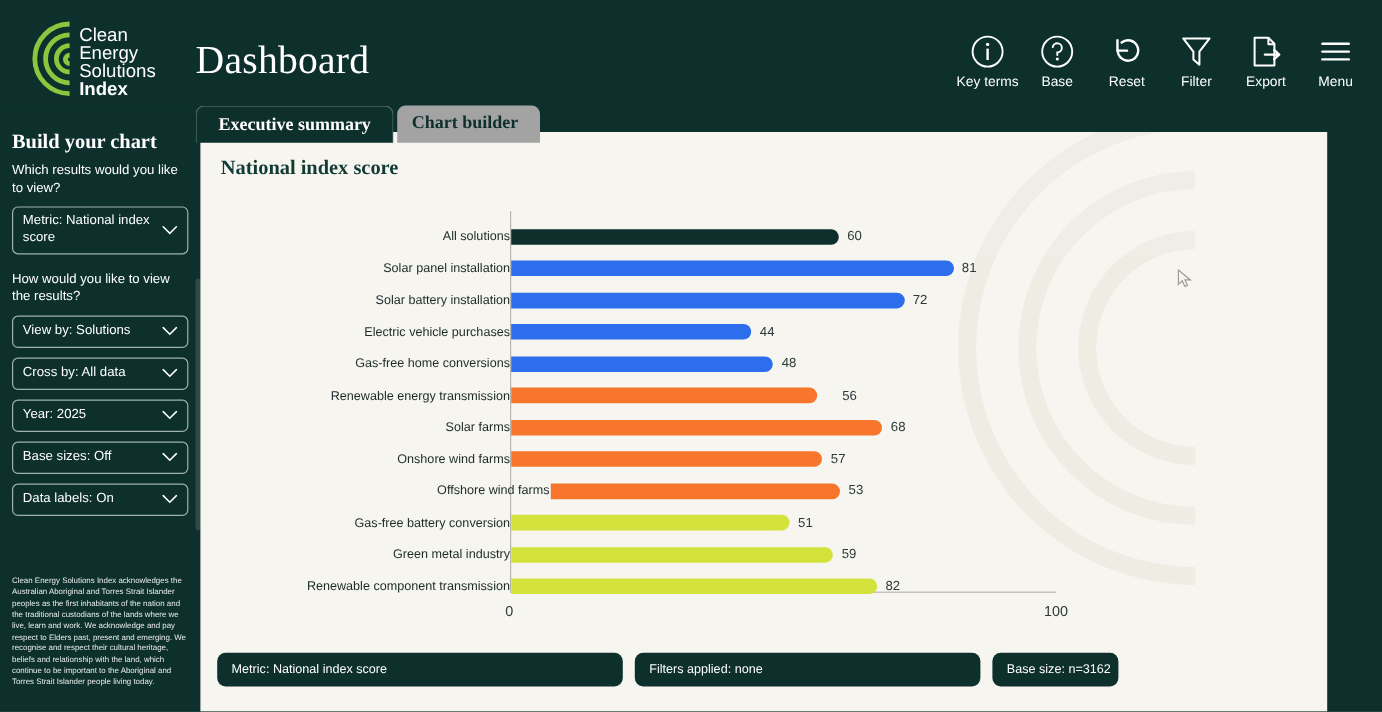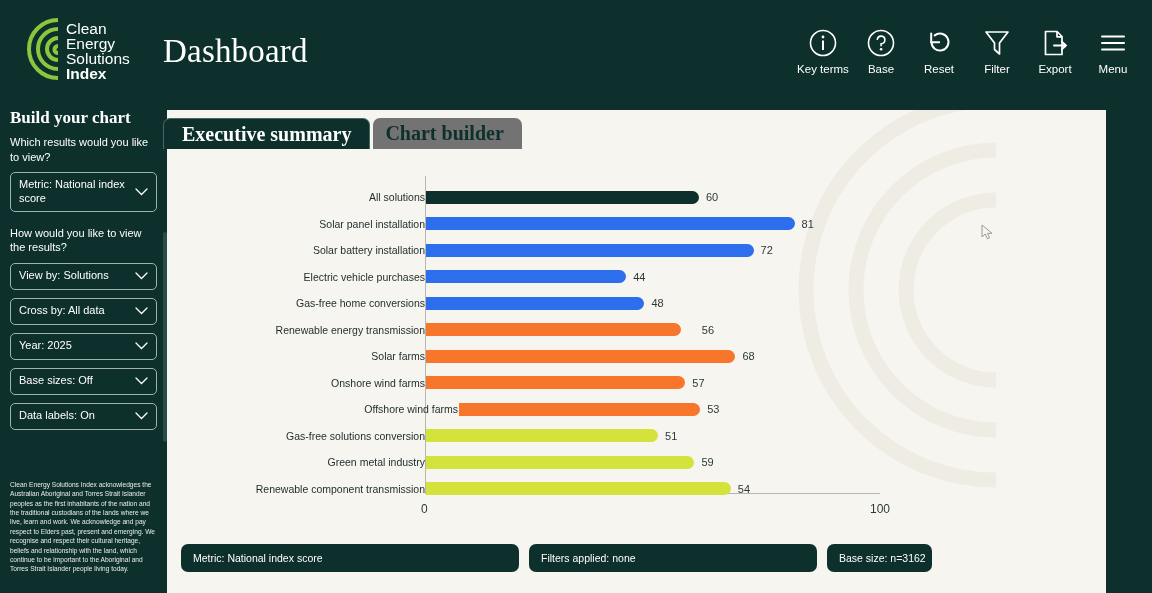--- a/index.html
+++ b/index.html
@@ -30,25 +30,25 @@
     gap: 5px; cursor: pointer; user-select: none;
   }
   .tool svg { display: block; }
   .tool-label { font-size: 11.5px; color: #ffffff; white-space: nowrap; }
 
   
   .tabs { position: absolute; left: 163px; top: 88px; display: flex; gap: 3px; z-index: 5; }
   .tab {
     height: 31px; padding: 0 18px; display: flex; align-items: center;
     border-radius: 7px 7px 0 0;
-    font-family: "Liberation Serif", serif; font-weight: bold; font-size: 20px;
-    cursor: pointer; white-space: nowrap; margin-top: 30px;
+    font-family: "Liberation Serif", serif; font-weight: bold; font-size: 15px;
+    cursor: pointer; white-space: nowrap;
   }
   .tab.inactive { background: #0d302c; color: #ffffff; border: 1px solid #4a6663; border-bottom: none; }
-  .tab.active { background: #737373; color: #0d302c; padding-left: 12px; }
+  .tab.active { background: #a3a3a3; color: #0d302c; padding-left: 12px; }
 
   
   .sidebar {
     position: absolute; left: 0; top: 92px; width: 167px; height: 501px;
     background: #0d302c; padding: 16px 10px 0 10px; overflow: hidden;
   }
   .sb-title {
     font-family: "Liberation Serif", serif; font-weight: bold;
     font-size: 17px; color: #ffffff; margin-bottom: 7px;
   }
@@ -303,33 +303,33 @@
             <div class="row-label">Onshore wind farms</div>
             <div class="bar" style="width: 259.35px; background: rgb(247, 118, 44);"></div>
             <div class="bar-value" style="left: 525.35px;">57</div>
           </div>
           <div class="row" style="top: 220px; margin-left: 33px;">
             <div class="row-label">Offshore wind farms</div>
             <div class="bar" style="width: 241.15px; background: rgb(247, 118, 44);"></div>
             <div class="bar-value" style="left: 507.15px;">53</div>
           </div>
           <div class="row" style="top: 246.5px;">
-            <div class="row-label">Gas-free solutions conversion</div>
+            <div class="row-label">Gas-free battery conversion</div>
             <div class="bar" style="width: 232.05px; background: rgb(211, 227, 59);"></div>
             <div class="bar-value" style="left: 498.05px;">51</div>
           </div>
           <div class="row" style="top: 273px;">
             <div class="row-label">Green metal industry</div>
             <div class="bar" style="width: 268.45px; background: rgb(211, 227, 59);"></div>
             <div class="bar-value" style="left: 534.45px;">59</div>
           </div>
           <div class="row" style="top: 299.5px;">
             <div class="row-label">Renewable component transmission</div>
             <div class="bar" style="width: 304.85px; background: rgb(211, 227, 59);"></div>
-            <div class="bar-value" style="left: 570.85px;">54</div>
+            <div class="bar-value" style="left: 570.85px;">82</div>
           </div>
         </div>
       <div class="tick" style="left:254px; top:326px;">0</div>
       <div class="tick" style="left:703px; top:326px;">100</div>
     </div>
 
     <div class="statusbar">
       <div class="status-pill p1">Metric: National index score</div>
       <div class="status-pill p2">Filters applied: none</div>
       <div class="status-pill p3">Base size: n=3162</div>

